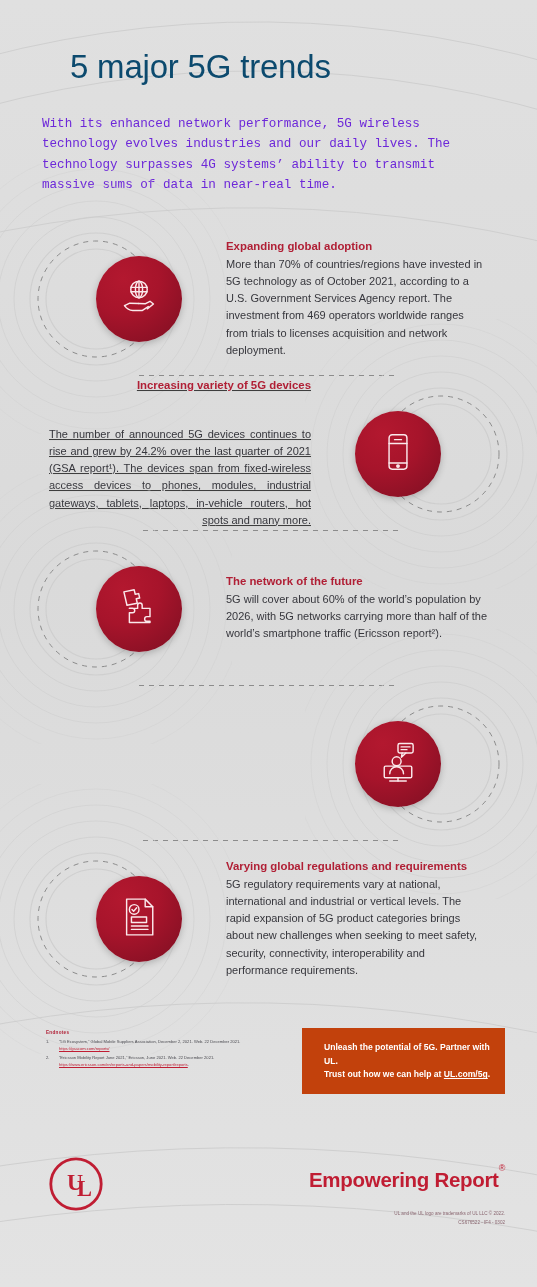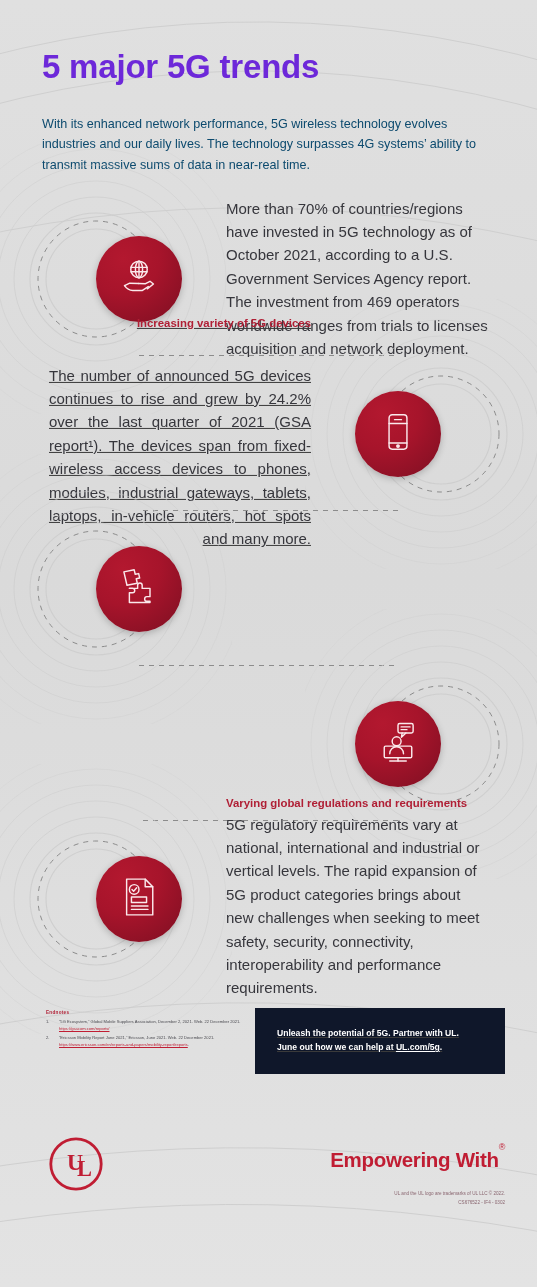--- a/index.html
+++ b/index.html
@@ -10,63 +10,64 @@
     position:relative;
     overflow:hidden;
     color:#3a3a3a;
   }
   #bg-arcs { position:absolute; inset:0; width:537px; height:1287px; pointer-events:none; z-index:0; }
   .layer { position:relative; z-index:2; }
 
   
   .header { padding:46px 42px 0 42px; }
   .title {
-    font-size:33px; line-height:1.27; font-weight:700;
-    color:#6d28d9; letter-spacing:-0.2px;
+    font-size:33px; line-height:1.27; font-weight:400;
+    color:#0c4a6e; letter-spacing:-0.2px;margin-left:28px;
   }
   .title .l2 { display:block; }
   .intro {
-    margin-top:26px; font-size:12.6px; line-height:1.62; color:#0c4a6e;
+    margin-top:26px; font-size:12.6px; line-height:1.62; color:#6d28d9;
     max-width:440px;
+    font-family:Liberation Mono, monospace;
   }
 
   
   .section { position:relative; height:155px; }
   .rings { position:absolute; width:270px; height:270px; top:50%; left:0; transform:translateY(-50%); pointer-events:none; }
   .disc {
     position:absolute; width:86px; height:86px; border-radius:50%;
     background:radial-gradient(circle at 32% 26%, #b3182f 0%, #a7142b 42%, #7d0f22 100%);
     box-shadow:0 2px 7px rgba(0,0,0,.22);
     display:flex; align-items:center; justify-content:center;
     top:50%; transform:translateY(-50%);
   }
   .disc svg { width:44px; height:44px; }
   .txt { position:absolute; top:50%; transform:translateY(-50%); width:262px; }
   .h { font-size:11.4px; font-weight:bold; color:#b01f35; margin-bottom:4px; }
-  .p { font-size:15px; line-height:1.56; color:#36363c; }
+  .p { font-size:11px; line-height:1.56; color:#36363c; }
 
   .sec-left  .disc { left:96px; }
   .sec-left  .rings{ left:-38px; }
   .sec-left  .txt  { left:226px; text-align:left; }
   .sec-right .disc { right:96px; }
   .sec-right .rings{ left:auto; right:-38px; }
   .sec-right .txt  { right:226px; text-align:right;text-decoration:underline; }
   .sec-right .p    { text-align:justify; text-align-last:right;margin-top:35px; }
 
   
   .lower { position:relative; margin-top:34px; height:88px; }
   .notes { position:absolute; left:46px; top:0; width:205px; }
   .notes-h { font-size:4.6px; font-weight:bold; color:#b01f35; letter-spacing:.3px; margin-bottom:4px; }
   .note { display:flex; font-size:4.1px; line-height:1.68; color:#4a4a50; margin-bottom:2px; }
   .note-n { width:13px; flex:0 0 13px; }
   .note-b { flex:1; }
   .lnk { color:#c01d33; text-decoration:underline; }
   .cta {
-    position:absolute; right:32px; top:-2px; width:250px; height:66px;
-    background:#0f172a; display:flex; align-items:center;text-decoration:underline;
+    position:absolute; right:32px; top:-2px; width:203px; height:66px;
+    background:#c2410c; display:flex; align-items:center;
   }
   .cta-t { padding-left:22px; color:#fff; font-size:8.6px; font-weight:bold; line-height:1.62; }
   .cta-t a { color:#fff; text-decoration:underline; }
 
   
   .footer { position:relative; margin-top:30px; height:118px; padding:0 32px; }
   .ullogo { position:absolute; left:48px; top:8px; width:56px; height:56px; }
   .tagline {
     position:absolute; right:32px; top:20px;
     font-size:20.5px; font-weight:bold; color:#c01d33; letter-spacing:-0.3px;
@@ -121,20 +122,21 @@
           <span><svg viewBox="0 0 64 64" fill="none" stroke="#fbe9ec" stroke-width="2.1" stroke-linecap="round" stroke-linejoin="round">
       <circle cx="32" cy="21" r="12"></circle>
       <ellipse cx="32" cy="21" rx="5.2" ry="12"></ellipse>
       <path d="M20.2 18h23.6M20.2 24.5h23.6M32 9v24"></path>
       <path d="M11 44.5l7.5-3.5 13 .5"></path>
       <path d="M11 44.5c3 4.5 7 7 12 7h14l8.5-5.5"></path>
       <path d="M31.5 41.5l10 .2 6.5-3.5 5 4-9 7"></path>
     </svg></span>
         </div>
         <div class="txt">
+          <div class="h">Expanding global adoption</div>
           <div class="p">More than 70% of countries/regions have invested in 5G technology as of October 2021, according to a U.S. Government Services Agency report. The investment from 469 operators worldwide ranges from trials to licenses acquisition and network deployment.</div>
         </div>
         <svg class="conn" width="537" height="1" viewBox="0 0 537 1" style="position:absolute;left:0;bottom:0;">
           <line x1="139" y1="0.5" x2="398" y2="0.5" stroke="#8c8c8c" stroke-width="1" stroke-dasharray="5 5"></line>
         </svg>
       </div>
       <div class="section sec-right">
         <div class="rings"><svg viewBox="0 0 270 270" width="270" height="270">
             <circle cx="136" cy="135" r="50" fill="none" stroke="#cdcdcd" stroke-width="1.1" opacity="0.95"></circle>
             <circle cx="136" cy="135" r="66" fill="none" stroke="#cdcdcd" stroke-width="1.1" opacity="0.85"></circle>
@@ -173,20 +175,22 @@
             <circle cx="134" cy="135" r="146" fill="none" stroke="#cdcdcd" stroke-width="0.9" opacity="0.34999999999999987"></circle>
             <circle cx="134" cy="135" r="58" fill="none" stroke="#8c8c8c" stroke-width="1" stroke-dasharray="5 5"></circle>
           </svg></div>
         <div class="disc">
           <span><svg viewBox="0 0 64 64" fill="none" stroke="#fbe9ec" stroke-width="2.1" stroke-linecap="round" stroke-linejoin="round">
       <path d="M10 10l15-3 1.5 6.5 5-1 1.5 6.5-5 1 1.5 6.5-15 3z"></path>
       <path d="M18 34h12v-4.5a3.3 3.3 0 016.6 0V34H48v12h-4.5a3.3 3.3 0 000 6.6H48v2H18V40.5h4.5a3.3 3.3 0 000-6.6H18z"></path>
     </svg></span>
         </div>
         <div class="txt">
+          <div class="h">The network of the future</div>
+          <div class="p">5G will cover about 60% of the world’s population by 2026, with 5G networks carrying more than half of the world’s smartphone traffic (Ericsson report²).</div>
         </div>
         <svg class="conn" width="537" height="1" viewBox="0 0 537 1" style="position:absolute;left:0;bottom:0;">
           <line x1="139" y1="0.5" x2="398" y2="0.5" stroke="#8c8c8c" stroke-width="1" stroke-dasharray="5 5"></line>
         </svg>
       </div>
       <div class="section sec-right">
         <div class="rings"><svg viewBox="0 0 270 270" width="270" height="270">
             <circle cx="136" cy="135" r="50" fill="none" stroke="#cdcdcd" stroke-width="1.1" opacity="0.95"></circle>
             <circle cx="136" cy="135" r="66" fill="none" stroke="#cdcdcd" stroke-width="1.1" opacity="0.85"></circle>
             <circle cx="136" cy="135" r="82" fill="none" stroke="#cdcdcd" stroke-width="0.9" opacity="0.75"></circle>
@@ -256,34 +260,34 @@
             <span class="note-n">2.</span>
             <span class="note-b"><span>“Ericsson Mobility Report June 2021,” Ericsson, June 2021. Web. 22 December 2021. </span><a class="lnk" href="#">https://www.ericsson.com/en/reports-and-papers/mobility-report/reports</a><span>.</span></span>
           </div>
         </div>
     </div>
 
     <div class="cta">
       <div class="cta-t">
         <div>Unleash the potential of 5G. Partner with UL.</div>
         <div>
-          <span>June out how we can help at </span><a href="#">UL.com/5g</a><span>.</span>
+          <span>Trust out how we can help at </span><a href="#">UL.com/5g</a><span>.</span>
         </div>
       </div>
     </div>
   </div>
 
   <div class="footer">
     <svg class="ullogo" viewBox="0 0 100 100">
       <circle cx="50" cy="50" r="45" fill="none" stroke="#c01d33" stroke-width="5"></circle>
       <text x="34" y="60" font-family="Liberation Serif, serif" font-size="40" font-weight="bold" fill="#c01d33">U</text>
       <text x="52" y="72" font-family="Liberation Serif, serif" font-size="40" font-weight="bold" fill="#c01d33">L</text>
     </svg>
     <div class="tagline">
-      <span>Empowering With</span><sup>®</sup>
+      <span>Empowering Report</span><sup>®</sup>
     </div>
     <div class="tm">
       <div>UL and the UL logo are trademarks of UL LLC © 2022.</div>
       <div>CS676522 - IF4 - 0302</div>
     </div>
   </div>
 
 </div>
 
 </body></html>

